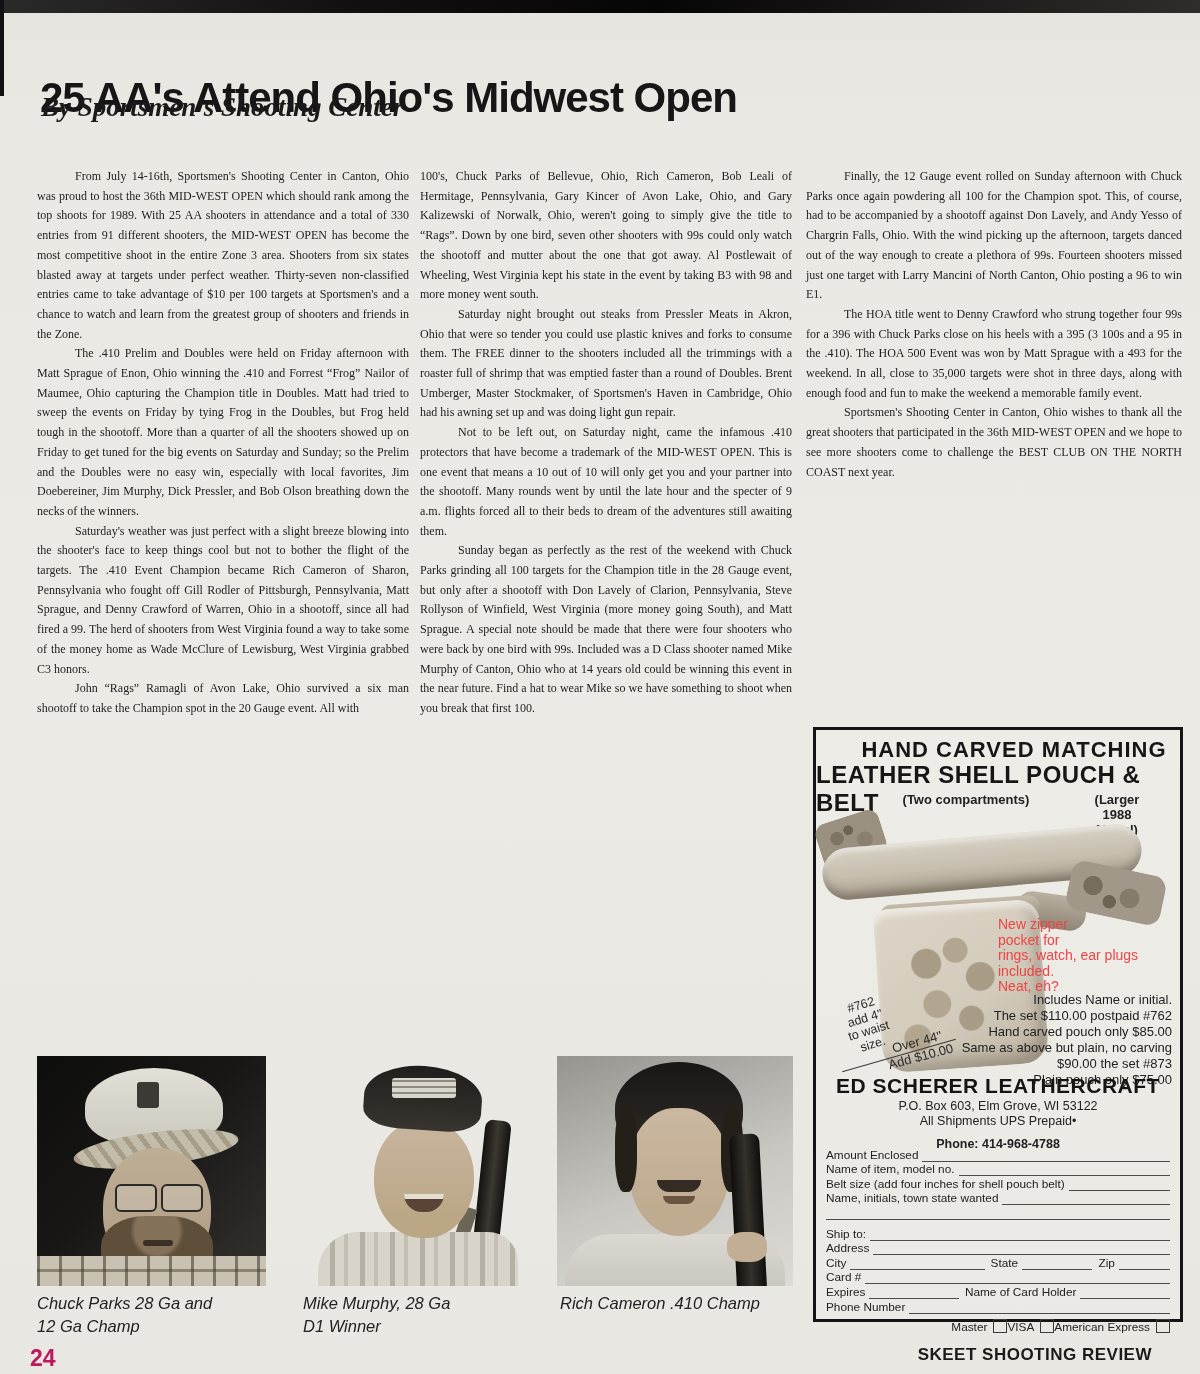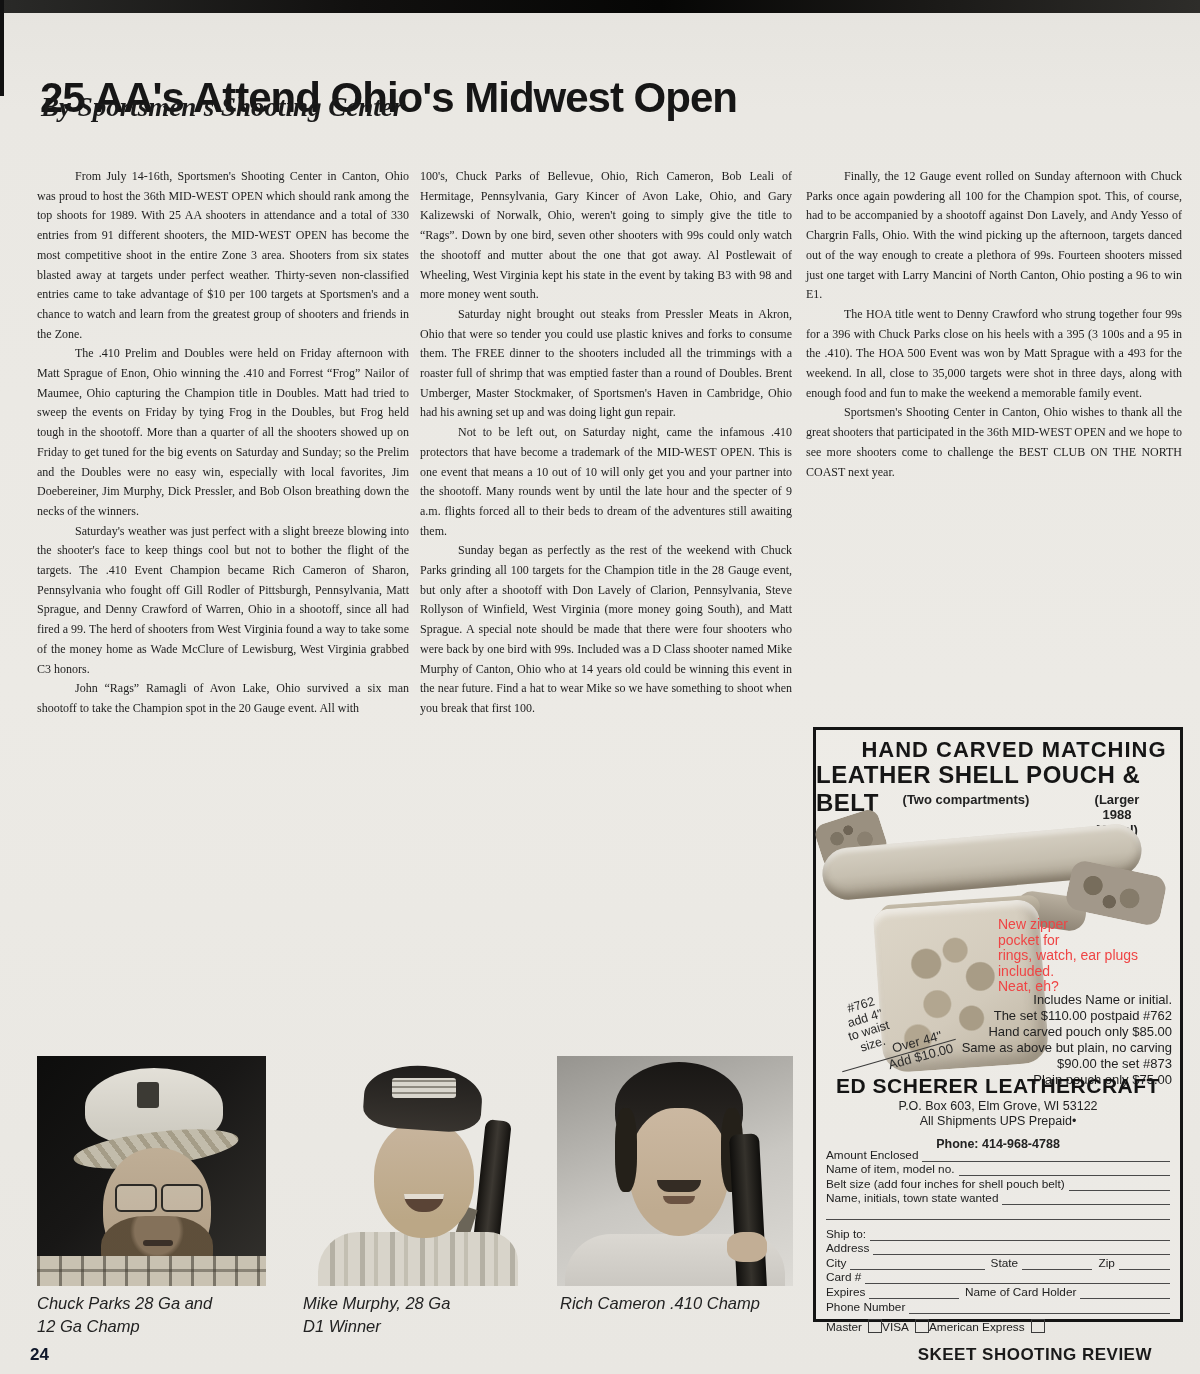--- a/index.html
+++ b/index.html
@@ -85,21 +85,21 @@
     font-size:12.5px;line-height:15px;color:#222;}
   .ad-addr .bold{font-weight:bold;margin-top:8px;}
   .ad-form{position:absolute;top:417px;left:10px;right:10px;font-size:11.8px;color:#222;}
   .frow{display:flex;align-items:flex-end;height:14.6px;white-space:nowrap;}
   .frow .lab{padding-right:4px;}
   .frow .line{flex:1;border-bottom:1.4px solid #4a4a4a;height:12px;}
   .frow .line.mid{margin-right:6px;}
   .frow.gap{margin-top:6px;}
   .cbx{display:inline-block;width:12px;height:12px;border:1.6px solid #3a3a3a;
     margin-left:6px;vertical-align:-2px;background:transparent;}
-  .cbx-group{display:flex;justify-content:flex-start;width:100%;align-items:center;}
+  .cbx-group{display:flex;justify-content:flex-end;width:100%;align-items:center;margin-left:9px;}
 
   
   .photo{position:absolute;top:1056px;height:230px;overflow:hidden;}
   #photo1{left:37px;width:229px;background:linear-gradient(135deg,#0d0d0c 0%,#181716 45%,#34322e 100%);}
   #photo2{left:300px;width:237px;background:linear-gradient(180deg,#99979300%,#a5a39f 0%,#c0beba 100%);}
   #photo3{left:557px;width:236px;background:linear-gradient(160deg,#96948f 0%,#c9c7c2 55%,#dddbd6 100%);}
   .ph{position:absolute;}
   
   .p1-cap{left:48px;top:12px;width:138px;height:78px;border-radius:50% 50% 40% 40%;
     background:linear-gradient(180deg,#e3e0d8 0%,#cfccc2 80%);}
@@ -148,21 +148,21 @@
   .p3-gun{left:176px;top:78px;width:30px;height:156px;border-radius:8px 8px 4px 4px;
     transform:rotate(-3deg);background:linear-gradient(90deg,#0f0e0c,#35322c,#0f0e0c);}
   .p3-hand{left:170px;top:176px;width:40px;height:30px;border-radius:40%;background:#c2ae95;}
 
   .caption{position:absolute;top:1292px;font-style:italic;font-size:16.5px;
     line-height:23px;white-space:pre-line;color:#222;}
   #cap1{left:37px;width:240px;}
   #cap2{left:303px;width:240px;}
   #cap3{left:560px;width:240px;}
 
-  .pageno{position:absolute;left:30px;top:1345px;font-weight:bold;font-size:17px;color:#0f172a;}
+  .pageno{position:absolute;left:30px;top:1345px;font-weight:bold;font-size:23px;color:#be185d;}
   .magname{position:absolute;right:48px;top:1345px;font-weight:bold;font-size:17px;
     letter-spacing:0.5px;color:#1a1a1a;}
   .preline{white-space:pre-line;}
 </style>
 </head>
 <body>
 
 <div class="scan-top"></div>
 <div class="scan-left"></div>
 

